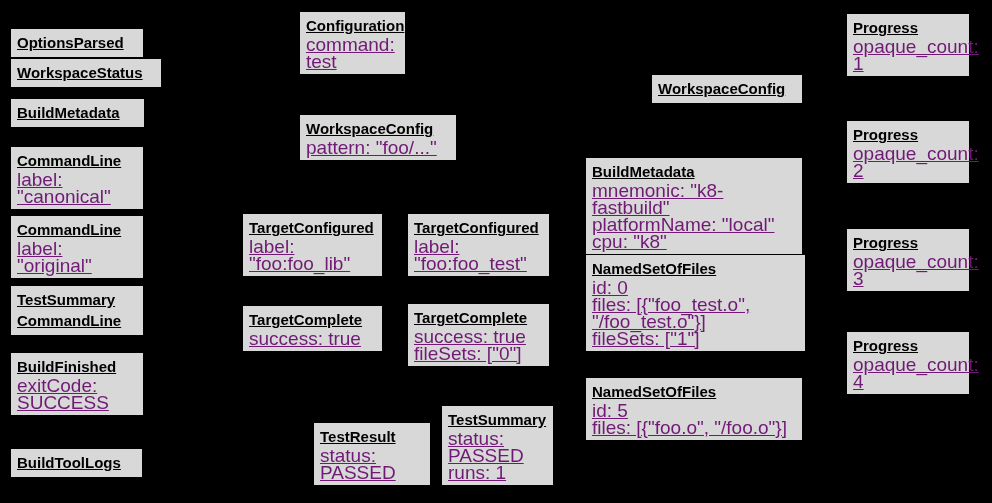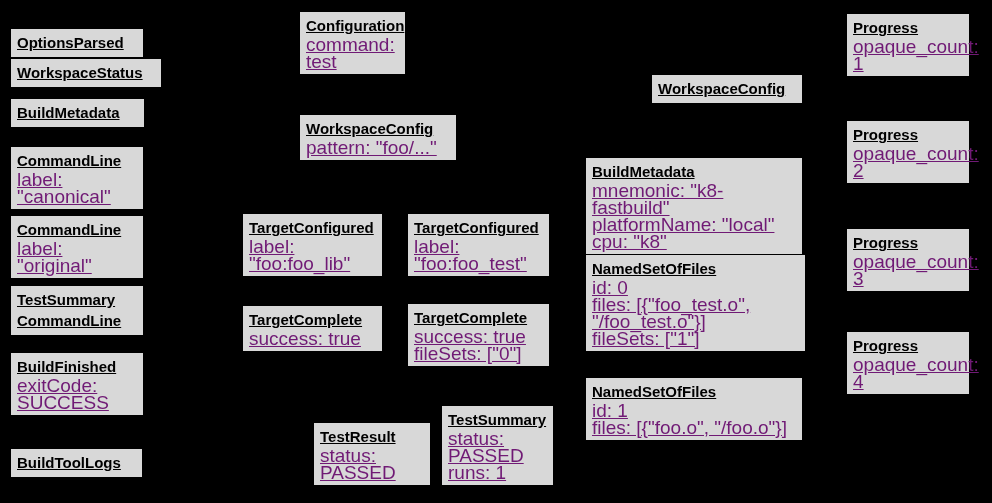--- a/index.html
+++ b/index.html
@@ -136,21 +136,21 @@
 cpu: "k8"</div>
     </div>
   <div class="node n19">
       <div class="nt">NamedSetOfFiles</div>
       <div class="nb">id: 0
 files: [{"foo_test.o", "/foo_test.o"}]
 fileSets: ["1"]</div>
     </div>
   <div class="node n20">
       <div class="nt">NamedSetOfFiles</div>
-      <div class="nb">id: 1
+      <div class="nb">id: 5
 files: [{"foo.o", "/foo.o"}]</div>
     </div>
   <div class="node n21">
       <div class="nt">Progress</div>
       <div class="nb">opaque_count: 1</div>
     </div>
   <div class="node n22">
       <div class="nt">Progress</div>
       <div class="nb">opaque_count: 2</div>
     </div>

